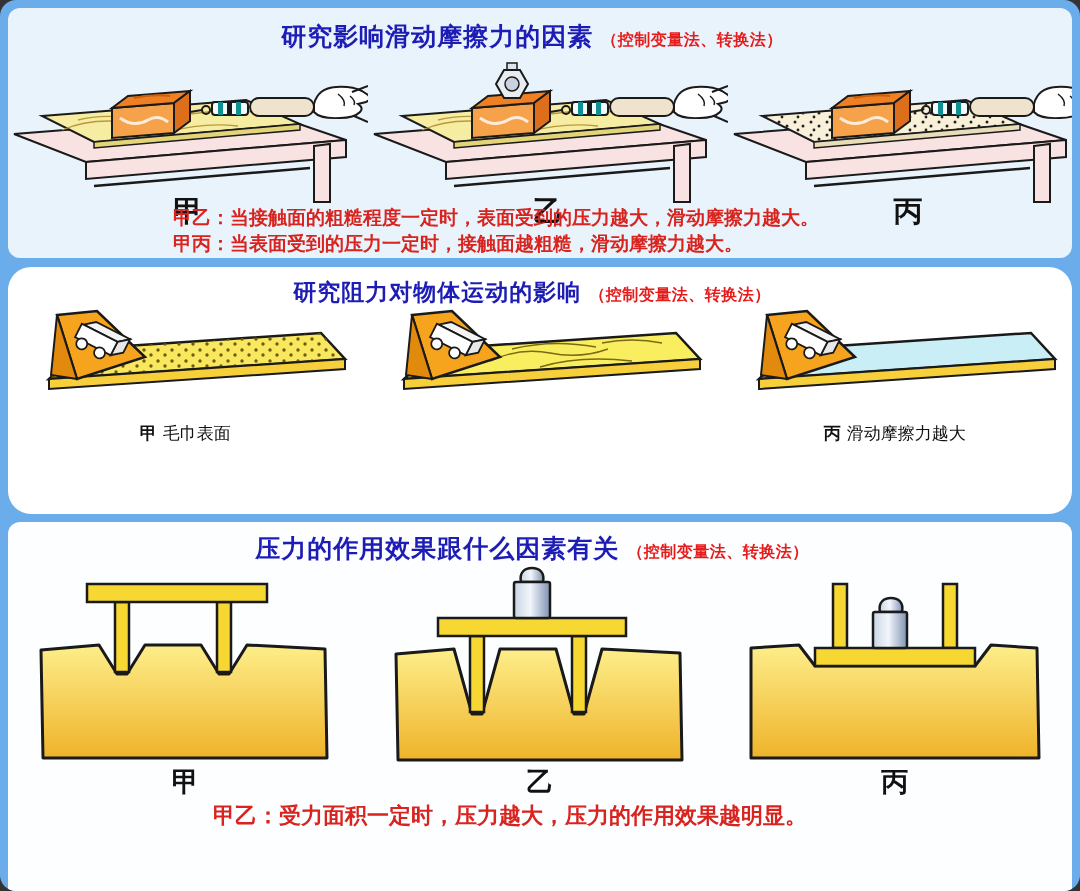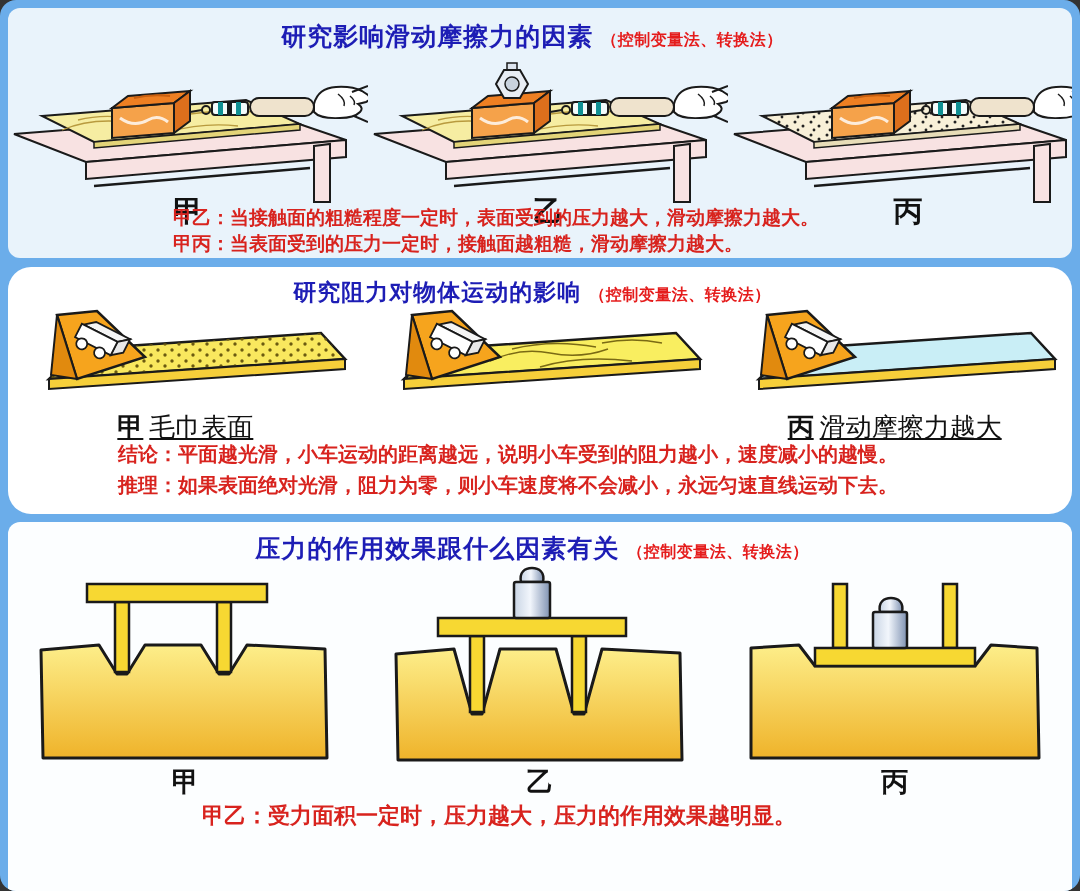--- a/index.html
+++ b/index.html
@@ -25,28 +25,28 @@
   #panel-friction .figs{top:46px;}
   #panel-inertia .figs{top:36px;}
   #panel-pressure .figs{top:36px;}
   .fig{width:360px;position:relative;display:flex;justify-content:center;}
 
   .fig-label{
     position:absolute;left:0;right:0;text-align:center;color:#111;
     font-weight:bold;font-family:"Liberation Serif","DejaVu Serif",serif;
   }
   #panel-friction .fig-label{bottom:-28px;font-size:29px;}
-  #panel-inertia .fig-label{bottom:-30px;font-size:26px;text-decoration:underline;}
+  #panel-inertia .fig-label{bottom:-30px;font-size:17px;}
   #panel-pressure .fig-label{bottom:-32px;font-size:27px;}
   .surface-name{font-weight:normal;margin-left:6px;}
 
   .notes{position:absolute;color:#d8231e;font-weight:bold;white-space:nowrap;}
   #panel-friction .notes{top:197px;left:165px;font-size:19px;line-height:26px;}
   #panel-inertia .notes{top:172px;left:110px;font-size:20px;line-height:31px;}
-  #panel-pressure .notes{top:276px;left:194px;font-size:22px;line-height:35px;text-align:center;}
+  #panel-pressure .notes{top:276px;left:205px;font-size:22px;line-height:35px;text-align:center;}
 
   svg{display:block;}
 </style>
 </head>
 <body>
 
 <svg width="0" height="0" style="position:absolute" aria-hidden="true">
   <defs>
     <pattern id="sandDots" width="16" height="13" patternUnits="userSpaceOnUse">
       <circle cx="3" cy="3" r="1.5" fill="#222"></circle>
@@ -280,24 +280,20 @@
             <polygon points="42,2 52,-6 52,9 42,17" fill="#e8e8e8" stroke="#1a1a1a" stroke-width="1.8"></polygon>
             <rect x="2" y="2" width="40" height="15" fill="#ffffff" stroke="#1a1a1a" stroke-width="1.8"></rect>
             <circle cx="11" cy="20" r="5.5" fill="#ffffff" stroke="#1a1a1a" stroke-width="1.8"></circle>
             <circle cx="31" cy="20" r="5.5" fill="#ffffff" stroke="#1a1a1a" stroke-width="1.8"></circle>
           </g>
         </svg>
         <span class="fig-label"><b>丙</b><span class="surface-name">滑动摩擦力越大</span></span>
       </div>
     </div>
 
-    <div class="notes">
-      <div>结论：平面越光滑，小车运动的距离越远，说明小车受到的阻力越小，速度减小的越慢。</div>
-      <div>推理：如果表面绝对光滑，阻力为零，则小车速度将不会减小，永远匀速直线运动下去。</div>
-    </div>
   </section>
 
   <section class="panel" id="panel-pressure">
     <div class="title-row">
       <span class="title-main">压力的作用效果跟什么因素有关</span><span class="title-note">（控制变量法、转换法）</span>
     </div>
 
     <div class="figs">
 
       <div class="fig">

